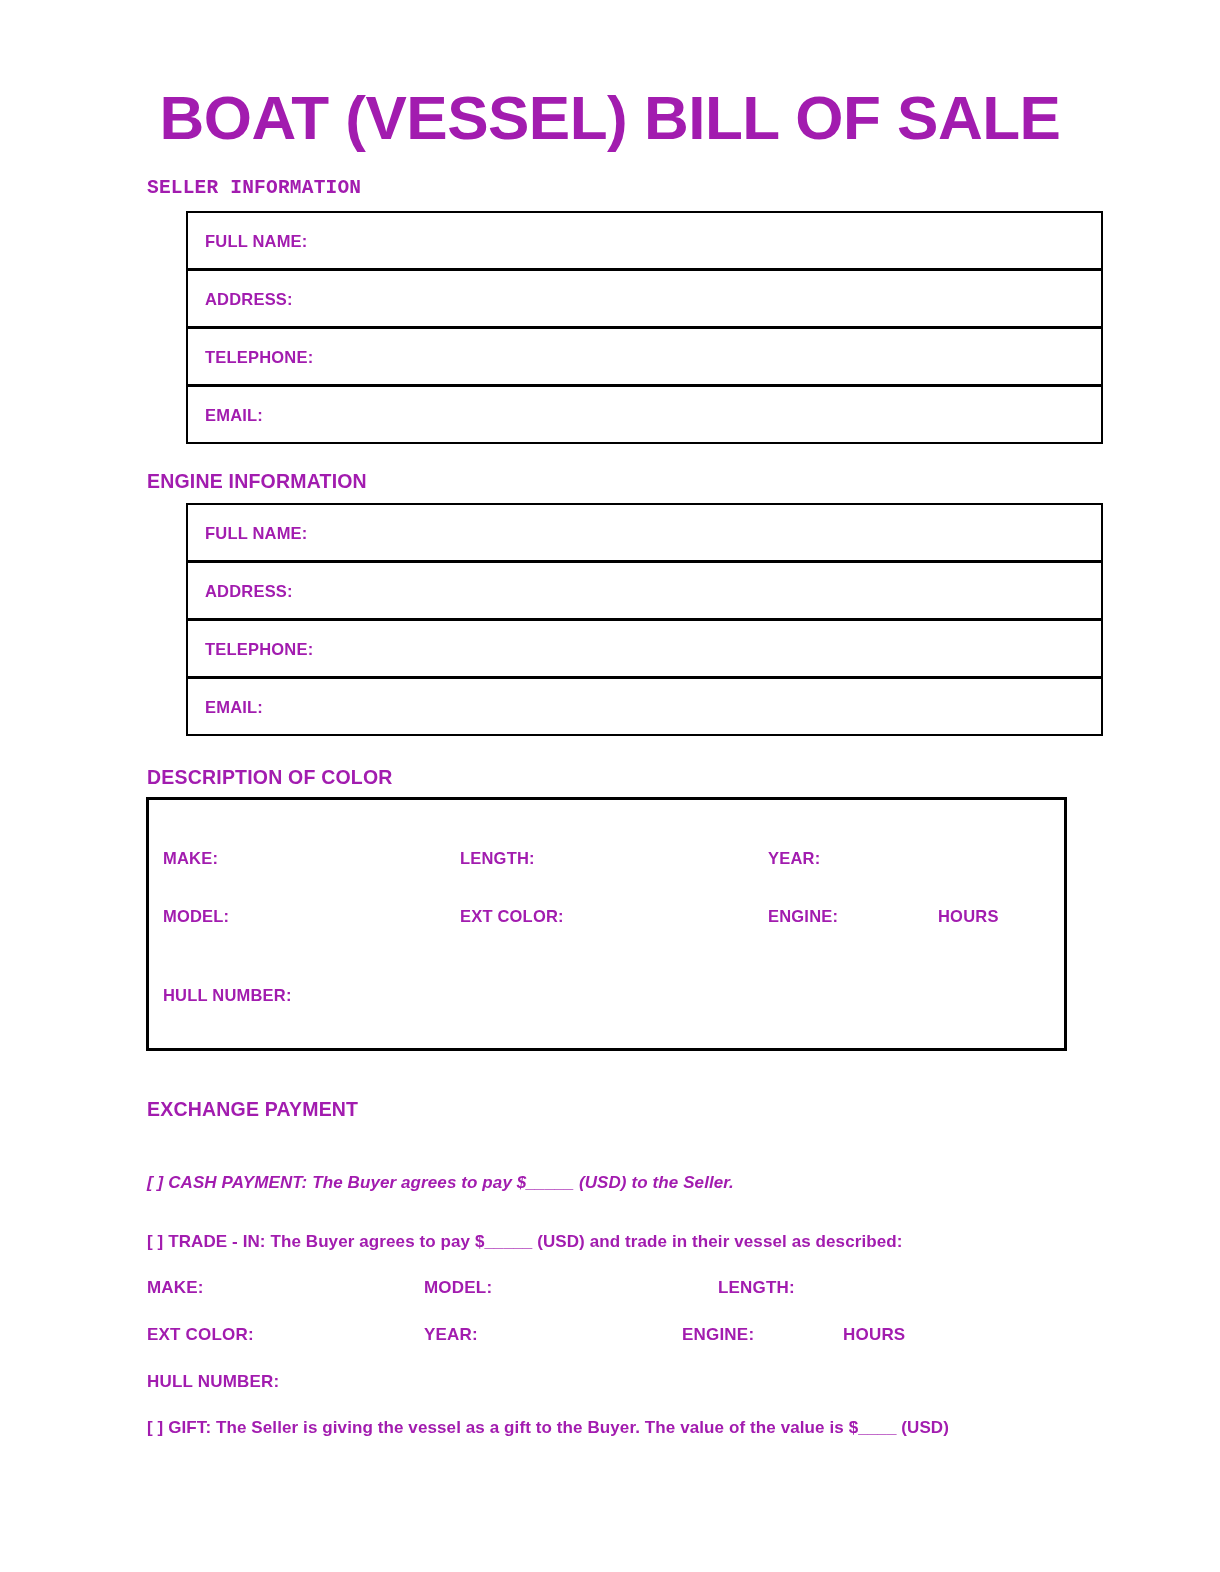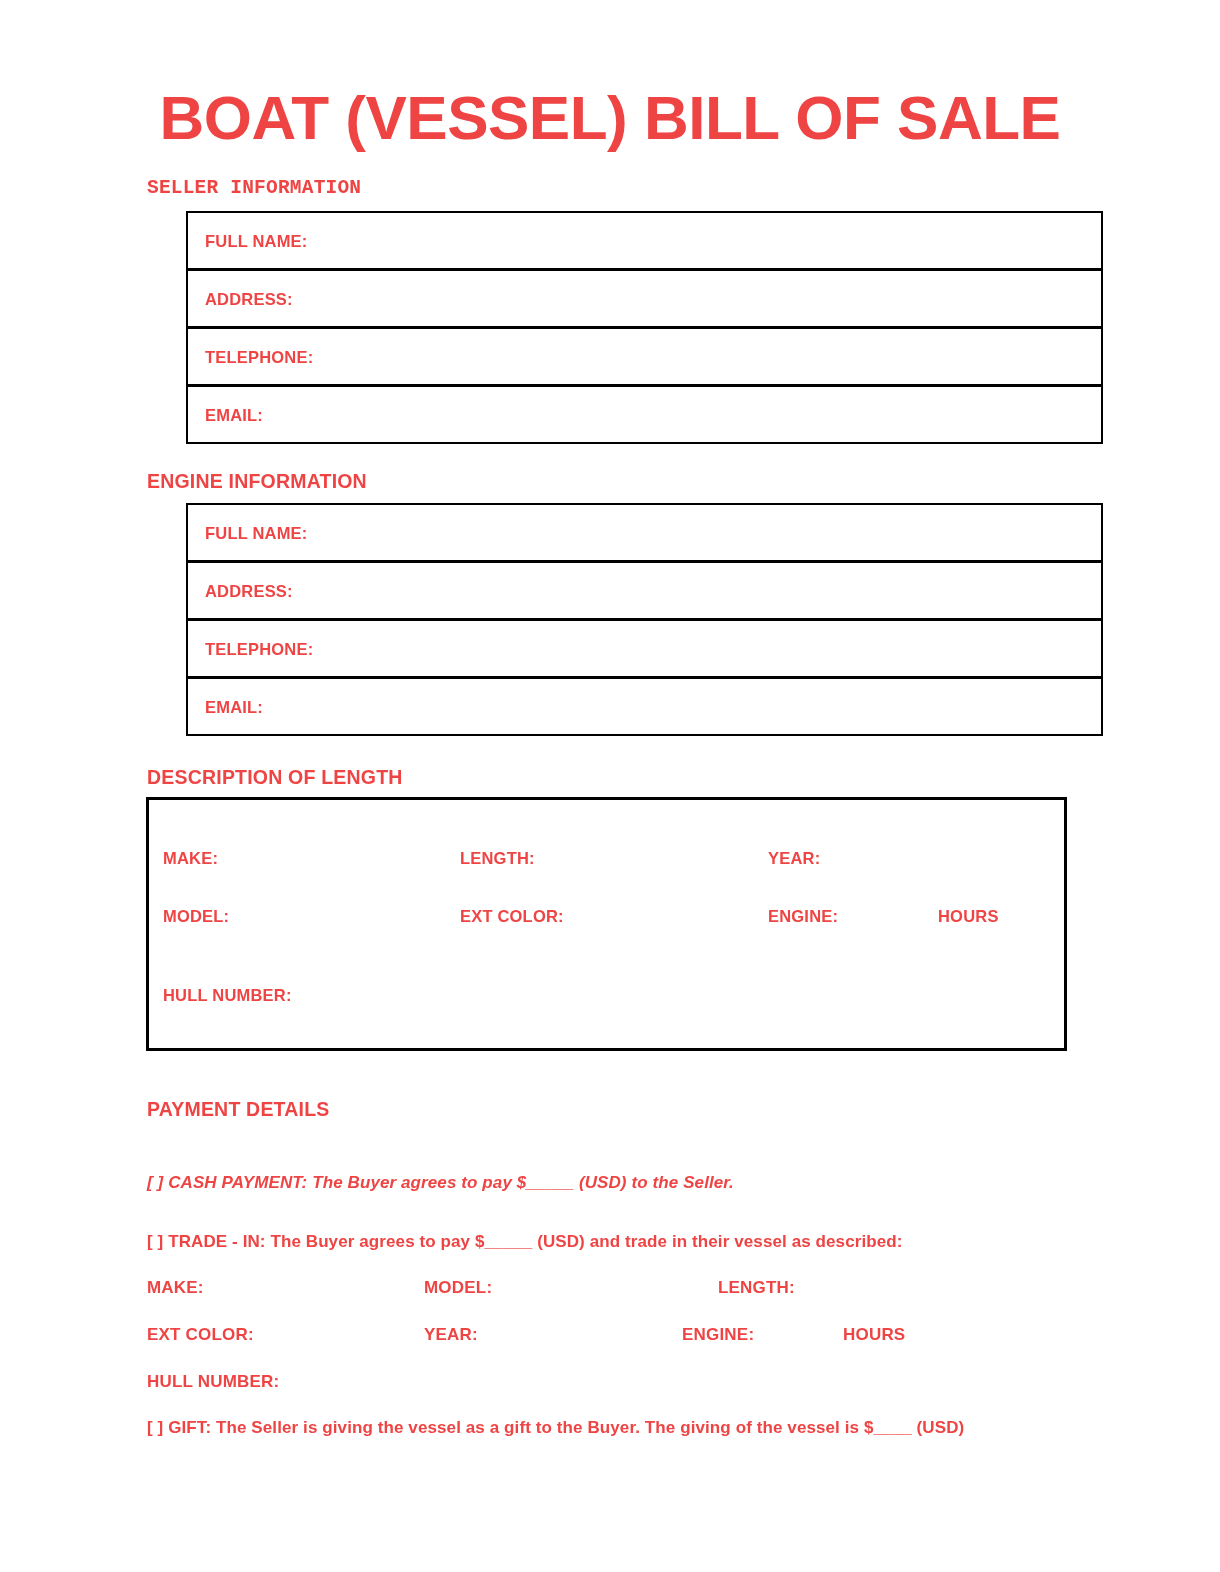--- a/index.html
+++ b/index.html
@@ -6,21 +6,21 @@
     margin: 0;
     padding: 0;
     background: #ffffff;
   }
   .page {
     position: relative;
     width: 1220px;
     height: 1572px;
     background: #ffffff;
     font-family: "Liberation Sans", sans-serif;
-    color: #ef4444;
+    color: #a21caf;
     overflow: hidden;
   }
 
   
   .doc-title {
     position: absolute;
     left: 0;
     top: 82px;
     width: 1220px;
     text-align: center;
@@ -170,42 +170,42 @@
       <span class="field-row-label">ADDRESS:</span>
     </div>
     <div class="field-row">
       <span class="field-row-label">TELEPHONE:</span>
     </div>
     <div class="field-row">
       <span class="field-row-label">EMAIL:</span>
     </div>
   </div>
 
-  <div class="section-heading" id="heading-vessel">DESCRIPTION OF LENGTH</div>
+  <div class="section-heading" id="heading-vessel">DESCRIPTION OF COLOR</div>
 
   <div class="vessel-box">
     <span class="vessel-field vf-make">MAKE:</span>
     <span class="vessel-field vf-length">LENGTH:</span>
     <span class="vessel-field vf-year">YEAR:</span>
     <span class="vessel-field vf-model">MODEL:</span>
     <span class="vessel-field vf-extcolor">EXT COLOR:</span>
     <span class="vessel-field vf-engine">ENGINE:</span>
     <span class="vessel-field vf-hours">HOURS</span>
     <span class="vessel-field vf-hull">HULL NUMBER:</span>
   </div>
 
-  <div class="section-heading" id="heading-exchange">PAYMENT DETAILS</div>
+  <div class="section-heading" id="heading-exchange">EXCHANGE PAYMENT</div>
 
   <div class="exchange-line" id="line-cash">[ ] CASH PAYMENT: The Buyer agrees to pay $_____  (USD) to the Seller.</div>
   <div class="exchange-line" id="line-trade">[ ] TRADE - IN: The Buyer agrees to pay $_____ (USD) and trade in their vessel as described:</div>
 
   <span class="trade-field tf-make">MAKE:</span>
   <span class="trade-field tf-model">MODEL:</span>
   <span class="trade-field tf-length">LENGTH:</span>
   <span class="trade-field tf-extcolor">EXT COLOR:</span>
   <span class="trade-field tf-year">YEAR:</span>
   <span class="trade-field tf-engine">ENGINE:</span>
   <span class="trade-field tf-hours">HOURS</span>
   <span class="trade-field tf-hull">HULL NUMBER:</span>
 
-  <div class="exchange-line" id="line-gift">[ ] GIFT: The Seller is giving the vessel as a gift to the Buyer. The giving of the vessel is $____ (USD)</div>
+  <div class="exchange-line" id="line-gift">[ ] GIFT: The Seller is giving the vessel as a gift to the Buyer. The value of the value is $____ (USD)</div>
 
 </div>
 
 </body></html>

